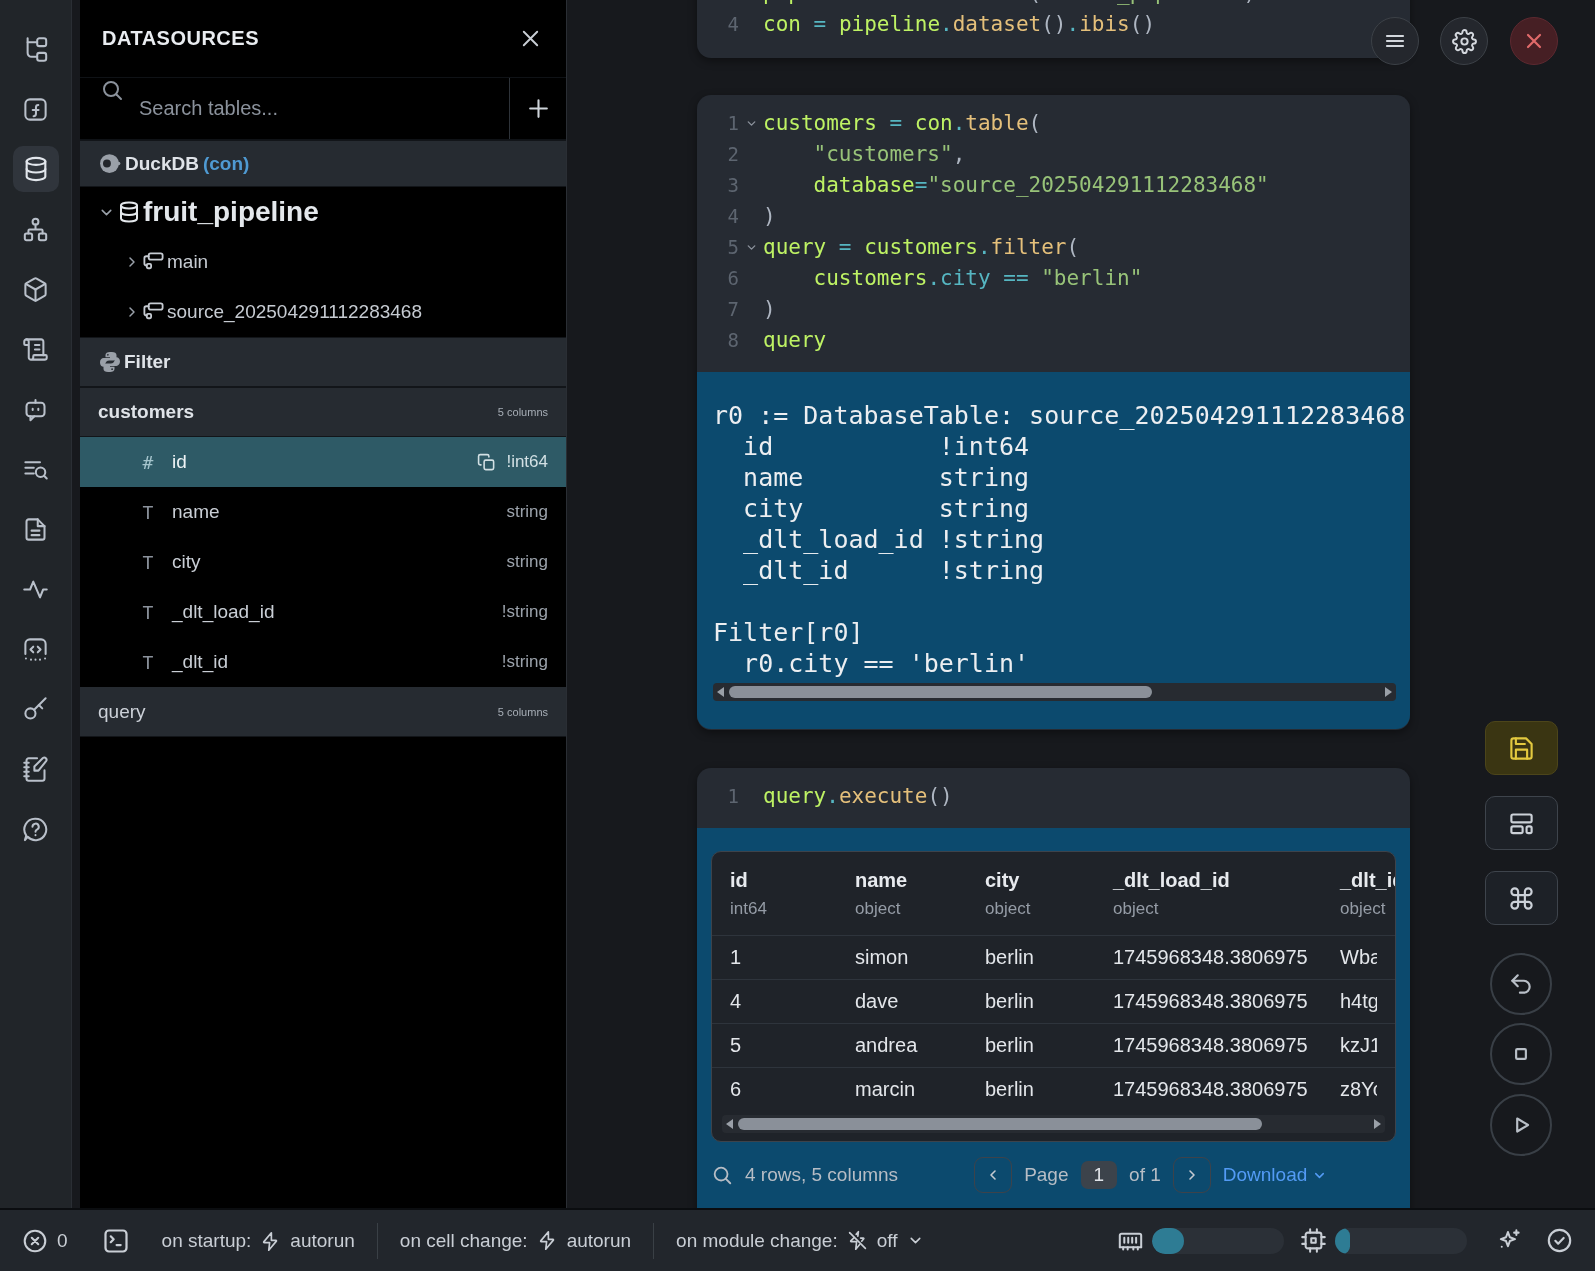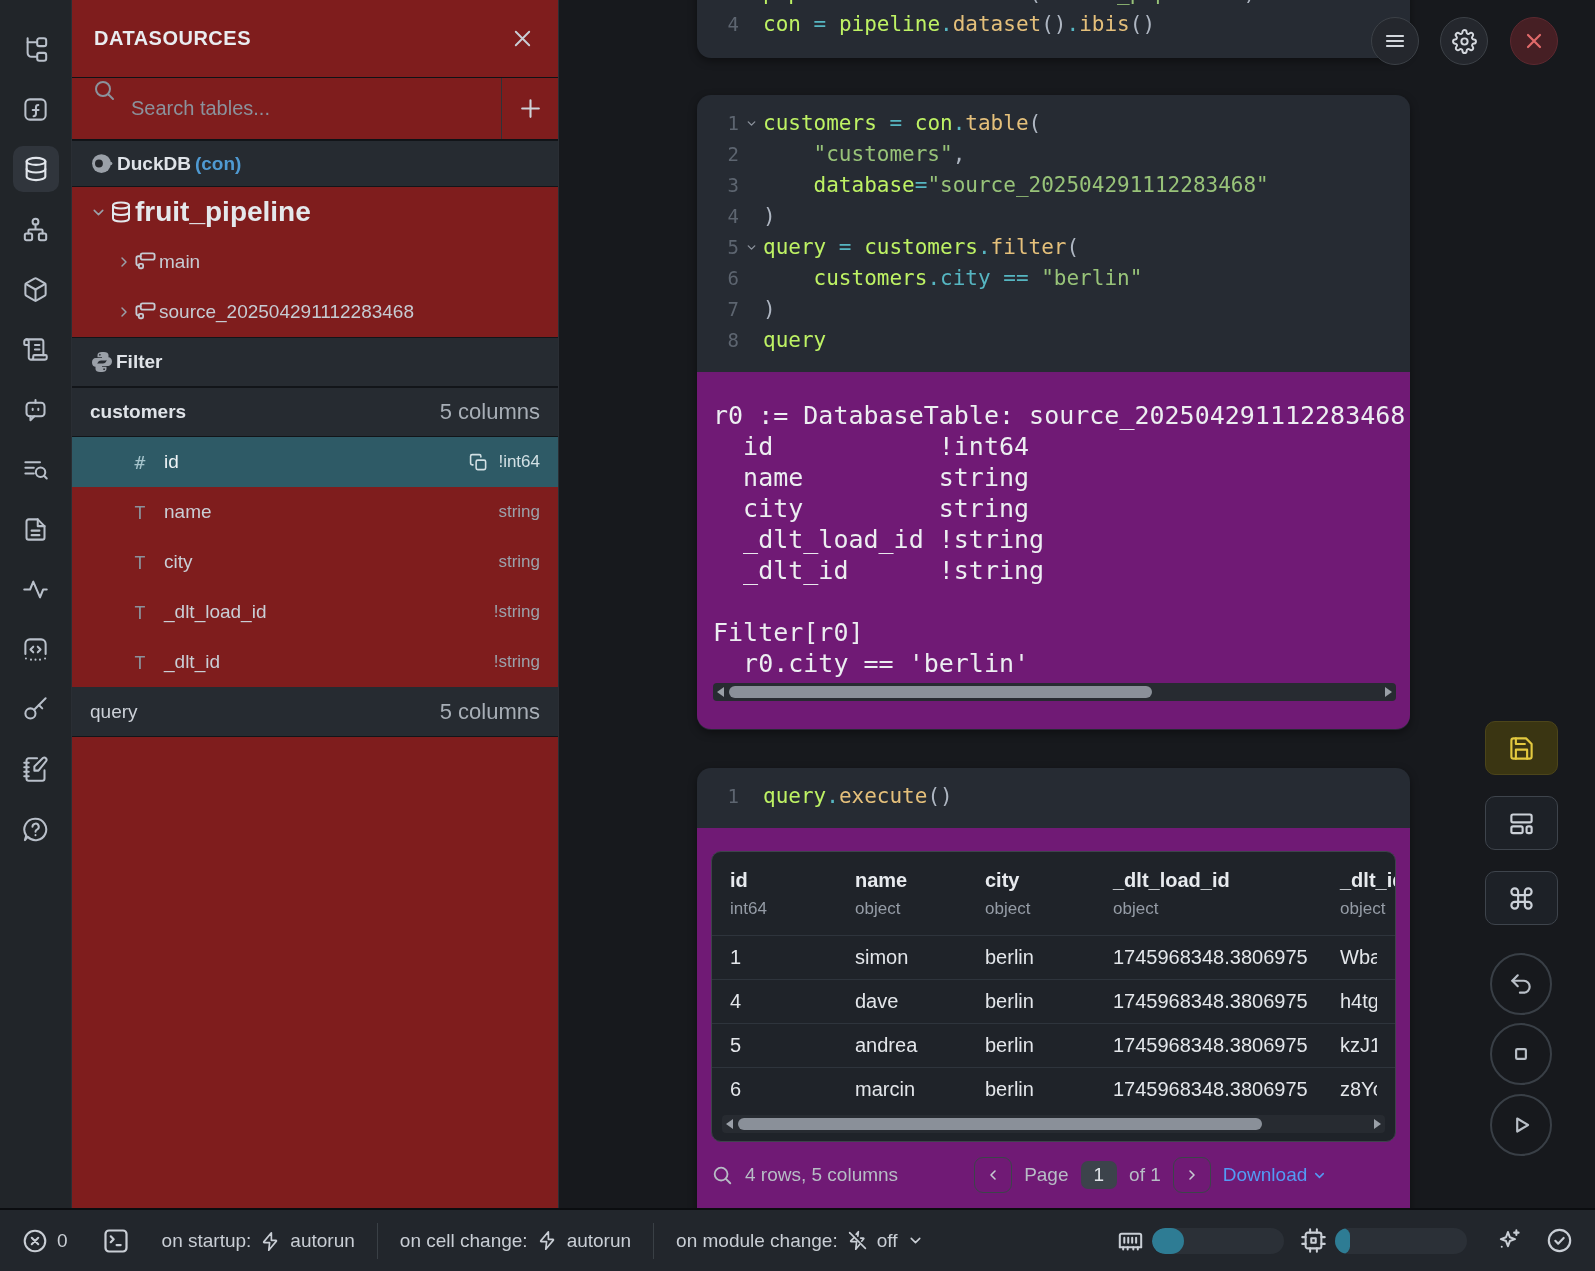--- a/index.html
+++ b/index.html
@@ -17,43 +17,43 @@
     position:absolute; left:0; top:0; width:72px; bottom:63px;
     background:#212529; border-right:1px solid #2a2e34;
     display:flex; flex-direction:column; align-items:center;
     padding-top:26px; gap:14px;
   }
   .rail-item { width:46px; height:46px; border-radius:10px; display:flex; align-items:center; justify-content:center; color:#b9c0ca; cursor:pointer; }
   .rail-item.active { background:#30353c; color:#e2e6ec; }
 
   
   .panel {
-    position:absolute; left:72px; top:0; width:487px; bottom:63px;
-    background:#7f1d1d; border-right:1px solid #2a2e34;
+    position:absolute; left:80px; top:0; width:487px; bottom:63px;
+    background:#000000; border-right:1px solid #2a2e34;
   }
   .panel-header { height:78px; border-bottom:1px solid #0f1216; display:flex; align-items:center; padding:0 24px 0 22px; }
   .panel-title { flex:1; font-size:20px; font-weight:bold; letter-spacing:.5px; color:#e9ecf0; }
   .panel-close { color:#c9ced5; cursor:pointer; }
 
   .search-row { height:62px; border-bottom:1px solid #0f1216; display:flex; align-items:stretch; }
   .search-box { flex:1; display:flex; gap:15px; padding:0 20px; color:#8b929c; }
   .search-input { border:none; background:transparent; outline:none; color:#c9ced5; font-size:20px; font-family:"Liberation Sans",sans-serif; width:100%; }
   .search-input::placeholder { color:#8b929c; }
   .add-btn { width:57px; border-left:1px solid #2e3339; display:flex; align-items:center; justify-content:center; color:#ced3d9; cursor:pointer; }
 
   .ds-row { height:50px; display:flex; align-items:center; padding:0 18px; gap:2px; font-size:19px; color:#ccd1d8; cursor:pointer; }
   .ds-header { background:#262b31; border-top:1px solid #121519; border-bottom:1px solid #121519; }
   .ds-header .ds-name { font-weight:bold; color:#dfe3e8; }
   .conn-row { height:47px; }
   .alias { color:#4f9ad2; font-weight:bold; margin-left:2px; }
   .tree-db { padding-left:18px; }
   .tree-db .ds-name { font-weight:bold; font-size:28px; color:#e4e8ec; }
   .tree-schema { padding-left:44px; color:#c6cbd2; }
   .chev { color:#9aa1aa; flex:none; }
-  .count { margin-left:auto; font-size:22px; color:#a7aeb6; font-weight:normal; }
+  .count { margin-left:auto; font-size:11px; color:#a7aeb6; font-weight:normal; }
   .col-row { padding-left:58px; gap:14px; }
   .col-glyph { width:20px; font-size:18px; color:#8b929c; text-align:center; flex:none; font-family:"DejaVu Sans Mono",monospace; }
   .col-name { font-size:19px; color:#c9ced5; }
   .col-type { margin-left:auto; font-size:17px; color:#9ba2ab; display:flex; align-items:center; gap:10px; }
   .col-row.selected { background:#2e5a66; }
   .col-row.selected .col-glyph { color:#a5c4cc; }
   .col-row.selected .col-name { color:#eff4f6; }
   .col-row.selected .col-type { color:#d2e0e4; }
 
   
@@ -65,21 +65,21 @@
   .gutter { width:34px; flex:none; text-align:right; color:#5d6570; font-size:19px; }
   .fold { width:24px; flex:none; display:flex; align-items:center; justify-content:center; color:#8b929c; cursor:pointer; }
   .code-text { white-space:pre; }
   .tk-v { color:#bef264; } .tk-o { color:#56b6c2; } .tk-f { color:#e5c07b; }
   .tk-s { color:#98c379; } .tk-p { color:#aeb6c2; }
 
   .cell-top { top:-34px; height:92px; overflow:hidden; }
   .cell-top .code-area { padding-top:12px; }
 
   .cell-query { top:95px; height:635px; }
-  .output-area { background:#701a75; border-radius:0 0 14px 14px; height:357px; overflow:hidden; }
+  .output-area { background:#0c4a6e; border-radius:0 0 14px 14px; height:357px; overflow:hidden; }
   pre.console-out {
     margin:0; padding:28px 14px 0 16px;
     font-family:"DejaVu Sans Mono",monospace; font-size:25px; line-height:31px;
     color:#eceef1; white-space:pre; overflow:hidden;
   }
   .hscroll { position:relative; height:18px; background:#272b31; border-radius:4px; margin:4px 14px 0 16px; }
   .hscroll .thumb { position:absolute; top:3px; bottom:3px; background:#8a9099; border-radius:6px; }
   .hs-arrow { position:absolute; top:4px; width:0; height:0; border-top:5px solid transparent; border-bottom:5px solid transparent; }
   .hs-arrow.l { left:4px; border-right:7px solid #9aa0a8; }
   .hs-arrow.r { right:4px; border-left:7px solid #9aa0a8; }

